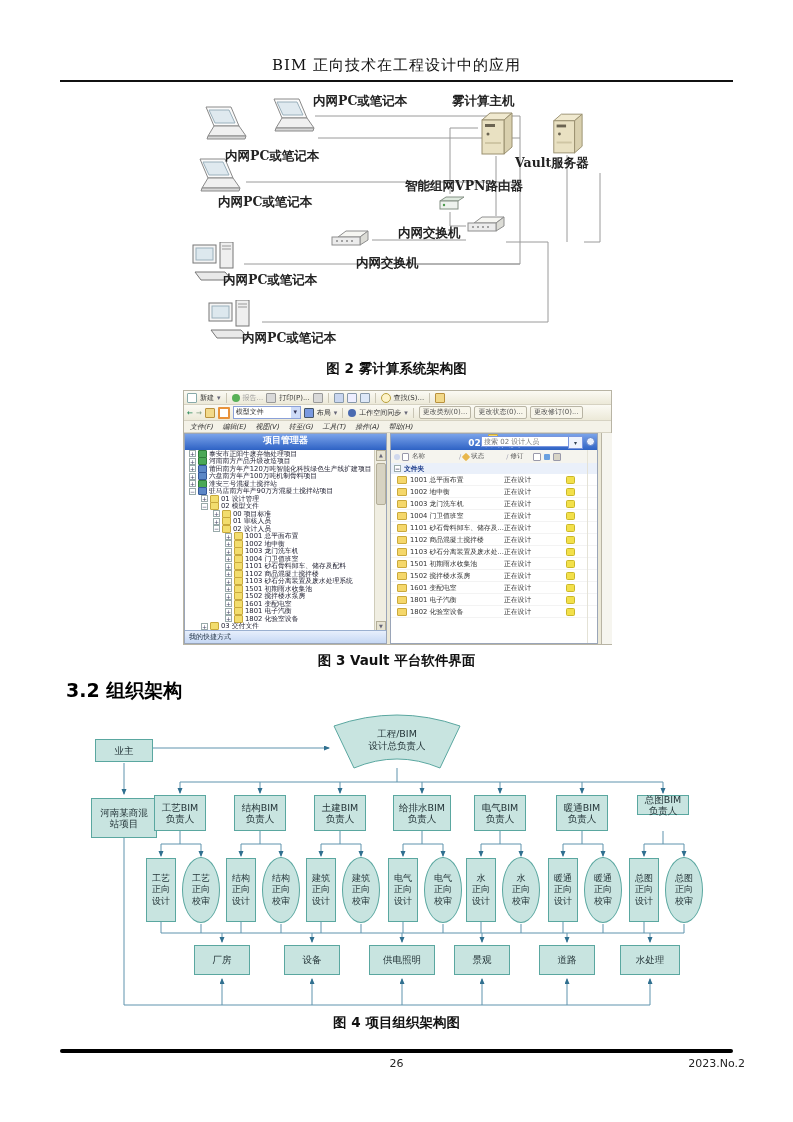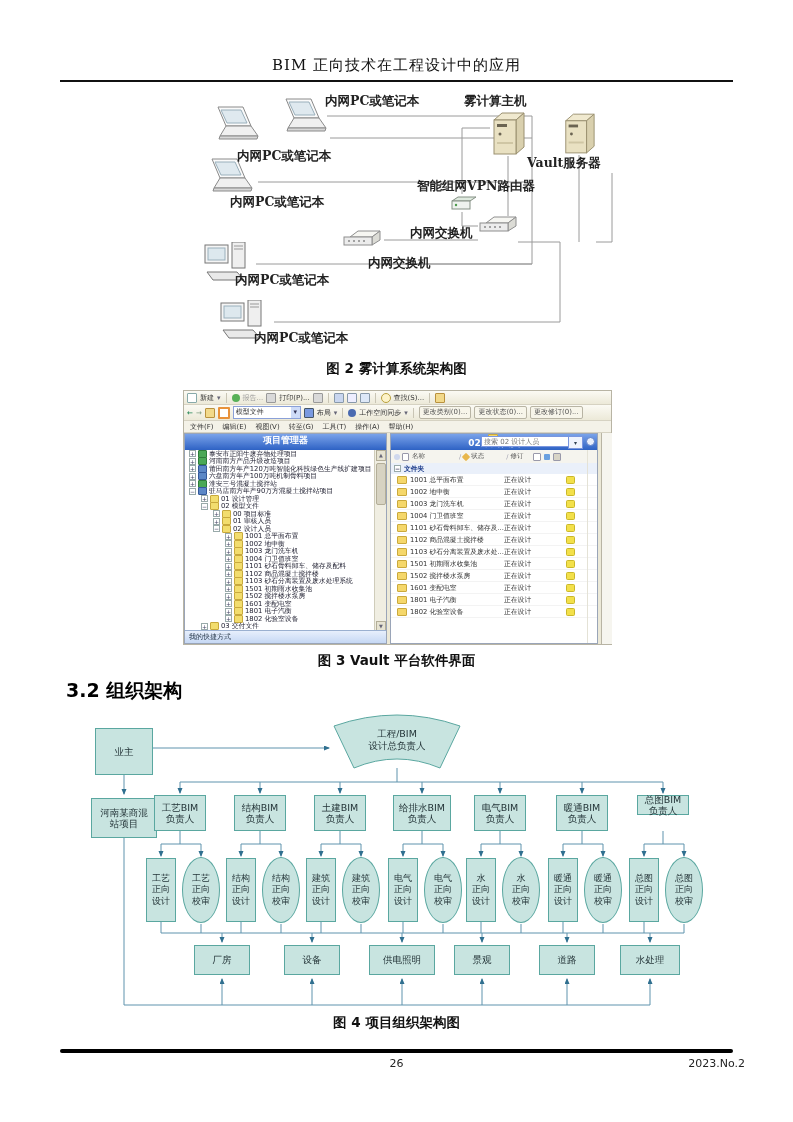--- a/index.html
+++ b/index.html
@@ -10,31 +10,31 @@
   .hdr-title{top:56px;left:0;width:793px;text-align:center;font-family:"DejaVu Serif",serif;
              font-size:15px;letter-spacing:1px;color:#111;}
   .hdr-rule{top:80px;left:60px;width:673px;height:2px;background:#111;}
   .ftr-rule{top:1049px;left:60px;width:673px;height:4px;background:#000;border-radius:2px;}
   .ftr-page{top:1057px;left:0;width:793px;text-align:center;font-size:11px;color:#222;}
   .ftr-issue{top:1057px;right:60px;font-size:11px;color:#222;}
   
   .caption{left:0;width:793px;text-align:center;font-size:13.5px;font-weight:600;color:#111;}
   .sec-head{top:678px;left:66px;font-size:19px;font-weight:bold;color:#000;}
   
-  .fig2{top:92px;left:192px;width:430px;height:262px;text-align:right;}
+  .fig2{top:92px;left:180px;width:430px;height:262px;text-align:right;}
   .f2lbl{font-size:12.5px;color:#222;white-space:nowrap;font-family:"DejaVu Serif",serif;font-weight:600;}
   
   .fig3{top:390px;left:183px;width:427px;height:253px;background:#ece9d8;border:1px solid #b8b4a4;
         font-size:7px;color:#333;}
   .tb{position:absolute;left:0;width:427px;display:flex;align-items:center;gap:3px;
       border-bottom:1px solid #d6d2c2;background:linear-gradient(180deg,#fbfaf4,#ece9d8);padding-left:3px;box-sizing:border-box;}
   .tb1{top:0;height:14px;}
   .tb2{top:14px;height:16px;}
   .menubar{top:30px;height:12px;position:absolute;left:0;width:427px;display:flex;gap:9px;
-           align-items:center;padding-left:6px;background:#f4f2e8;border-bottom:1px solid #d6d2c2;box-sizing:border-box;}
+           align-items:center;padding-left:6px;background:#f4f2e8;border-bottom:1px solid #d6d2c2;box-sizing:border-box;font-style:italic;}
   .chip{display:inline-block;width:8px;height:8px;border-radius:1px;}
   .sep{width:1px;height:10px;background:#c9c5b5;margin:0 2px;}
   .tbtn{border:1px solid #b8b4a4;border-radius:2px;background:#f7f5ea;padding:0 3px;height:11px;
         line-height:11px;white-space:nowrap;color:#555;}
   .combo{background:#fff;border:1px solid #8aa0d8;height:11px;line-height:11px;padding:0 2px;width:62px;
          color:#333;white-space:nowrap;position:relative;}
   .combo .dd{position:absolute;right:0;top:0;width:9px;height:11px;background:#cfdcf8;color:#335;
              text-align:center;line-height:11px;}
   .panel-hd{position:absolute;top:0;left:0;right:0;height:16px;color:#fff;font-weight:bold;font-size:9px;
             background:linear-gradient(180deg,#7aa3ea,#2e62c4);display:flex;align-items:center;padding:0 4px;box-sizing:border-box;flex-direction:column;}
@@ -550,21 +550,21 @@
         <path d="M137,293 V267" marker-end="url(#arr)"></path>
           <path d="M227,293 V267" marker-end="url(#arr)"></path>
         <path d="M317,293 V267" marker-end="url(#arr)"></path>
           <path d="M397,293 V267" marker-end="url(#arr)"></path>
         <path d="M482,293 V267" marker-end="url(#arr)"></path>
           <path d="M565,293 V267" marker-end="url(#arr)"></path>
       </g>
       <path d="M249,14 Q312,-8 375,14 L355,56 Q312,38 269,56 Z" fill="#c8e4e0" stroke="#5aa7a0"></path>
     </svg>
 
-    <div class="obox" style="left:10px;top:16px;width:58px;height:47px">
+    <div class="obox" style="left:10px;top:27px;width:58px;height:23px">
       <span>业主</span>
     </div>
     <div class="fan-txt">
       <div>工程/BIM</div>
         <div>设计总负责人</div>
     </div>
     <div class="obox" style="left:6px;top:86px;width:66px;height:40px">
       <span><span>河南某商混</span><br><span>站项目</span></span>
     </div>
 

